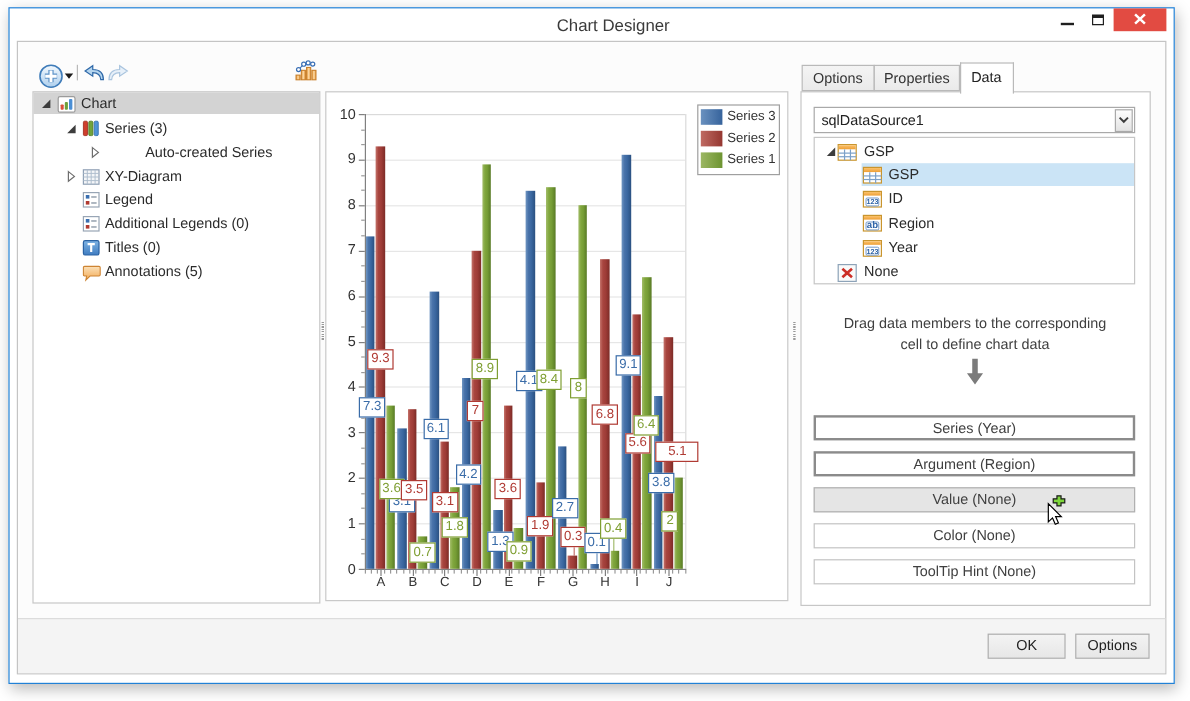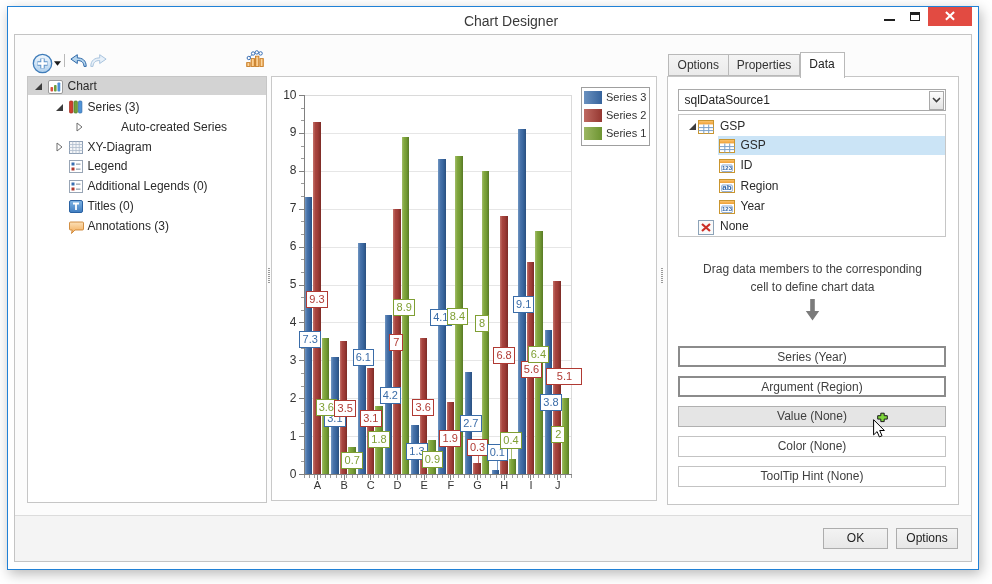--- a/index.html
+++ b/index.html
@@ -71,21 +71,21 @@
   </svg>
 <div style="left:27px;top:76px;width:240px;height:427px;border:1px solid #c6c6c6;background:#fff;"></div>
 <div style="left:28px;top:77px;width:238px;height:18px;background:#d3d3d3;"></div>
 <div class="t12" style="left:67.5px;top:77.0px;height:19px;line-height:19px;">Chart</div>
 <div class="t12" style="left:87.5px;top:97.5px;height:19px;line-height:19px;">Series (3)</div>
 <div class="t12" style="left:93px;top:117.5px;height:19px;line-height:19px;margin-left:28px;">Auto-created Series</div>
 <div class="t12" style="left:87.5px;top:137.5px;height:19px;line-height:19px;">XY-Diagram</div>
 <div class="t12" style="left:87.5px;top:157.0px;height:19px;line-height:19px;">Legend</div>
 <div class="t12" style="left:87.5px;top:177.0px;height:19px;line-height:19px;">Additional Legends (0)</div>
 <div class="t12" style="left:87.5px;top:197.0px;height:19px;line-height:19px;">Titles (0)</div>
-<div class="t12" style="left:87.5px;top:217.0px;height:19px;line-height:19px;">Annotations (3)</div>
+<div class="t12" style="left:87.5px;top:217.0px;height:19px;line-height:19px;">Annotations (5)</div>
 <svg style="left:33.5px;top:82px" width="9" height="9" viewBox="0 0 9 9">
     <path d="M8 1 V8 H1 Z" fill="#3c3c3c"></path>
   </svg>
 <svg style="left:55px;top:102.5px" width="9" height="9" viewBox="0 0 9 9">
     <path d="M8 1 V8 H1 Z" fill="#3c3c3c"></path>
   </svg>
 <svg style="left:76px;top:122px" width="7" height="10" viewBox="0 0 7 10">
     <path d="M1 1 L6 5 L1 9 Z" fill="#fff" stroke="#6e6e6e" stroke-width="1"></path>
   </svg>
 <svg style="left:56px;top:142px" width="7" height="10" viewBox="0 0 7 10">
@@ -321,21 +321,21 @@
 <div class="lbl" style="left:406.25px;top:442.7px;width:21.5px;height:17px;line-height:15px;color:#3a6ca8;border-color:#3a6ca8;">1.3</div>
 <div class="lbl" style="left:412.45px;top:398.6px;width:21.5px;height:17px;line-height:15px;color:#b03a33;border-color:#b03a33;">3.6</div>
 <div class="lbl" style="left:421.65px;top:451.3px;width:21.5px;height:17px;line-height:15px;color:#7f9f33;border-color:#7f9f33;">0.9</div>
 <div class="lbl" style="left:430.05px;top:309.2px;width:21.5px;height:17px;line-height:15px;color:#3a6ca8;border-color:#3a6ca8;">4.1</div>
 <div class="lbl" style="left:446.65px;top:307.8px;width:21.5px;height:17px;line-height:15px;color:#7f9f33;border-color:#7f9f33;">8.4</div>
 <div class="lbl" style="left:475.0px;top:314.7px;width:14px;height:17px;line-height:15px;color:#7f9f33;border-color:#7f9f33;">8</div>
 <div class="lbl" style="left:439.45px;top:430.4px;width:21.5px;height:17px;line-height:15px;color:#b03a33;border-color:#b03a33;">1.9</div>
 <div class="lbl" style="left:460.05px;top:414.6px;width:21.5px;height:17px;line-height:15px;color:#3a6ca8;border-color:#3a6ca8;">2.7</div>
 <div class="lbl" style="left:466.85px;top:438.6px;width:21.5px;height:17px;line-height:15px;color:#b03a33;border-color:#b03a33;">0.3</div>
 <div class="lbl" style="left:486.55px;top:443.7px;width:21.5px;height:17px;line-height:15px;color:#3a6ca8;border-color:#3a6ca8;">0.1</div>
-<div class="lbl" style="left:493.35px;top:336.9px;width:21.5px;height:17px;line-height:15px;color:#b03a33;border-color:#b03a33;margin-top:10px;">6.8</div>
+<div class="lbl" style="left:493.35px;top:336.9px;width:21.5px;height:17px;line-height:15px;color:#b03a33;border-color:#b03a33;">6.8</div>
 <div class="lbl" style="left:500.25px;top:431.8px;width:21.5px;height:17px;line-height:15px;color:#7f9f33;border-color:#7f9f33;">0.4</div>
 <div class="lbl" style="left:512.95px;top:295.8px;width:21.5px;height:17px;line-height:15px;color:#3a6ca8;border-color:#3a6ca8;">9.1</div>
 <div class="lbl" style="left:520.75px;top:360.9px;width:21.5px;height:17px;line-height:15px;color:#b03a33;border-color:#b03a33;">5.6</div>
 <div class="lbl" style="left:527.65px;top:345.5px;width:21.5px;height:17px;line-height:15px;color:#7f9f33;border-color:#7f9f33;">6.4</div>
 <div class="lbl" style="left:540.25px;top:394.1px;width:21.5px;height:17px;line-height:15px;color:#3a6ca8;border-color:#3a6ca8;">3.8</div>
 <div class="lbl" style="left:546.45px;top:367.7px;width:36px;height:17px;line-height:15px;color:#b03a33;border-color:#b03a33;">5.1</div>
 <div class="lbl" style="left:551.4px;top:425.9px;width:14px;height:17px;line-height:15px;color:#7f9f33;border-color:#7f9f33;">2</div>
 <div style="left:580.5px;top:86.5px;width:69px;height:59px;border:1px solid #9f9f9f;background:#fff;"></div>
 <div style="left:583.5px;top:90.5px;width:18px;height:13px;background:linear-gradient(90deg,#6a91bf,#36639c);"></div>
 <div class="t11" style="left:606px;top:90.0px;height:14px;line-height:14px;">Series 3</div>

